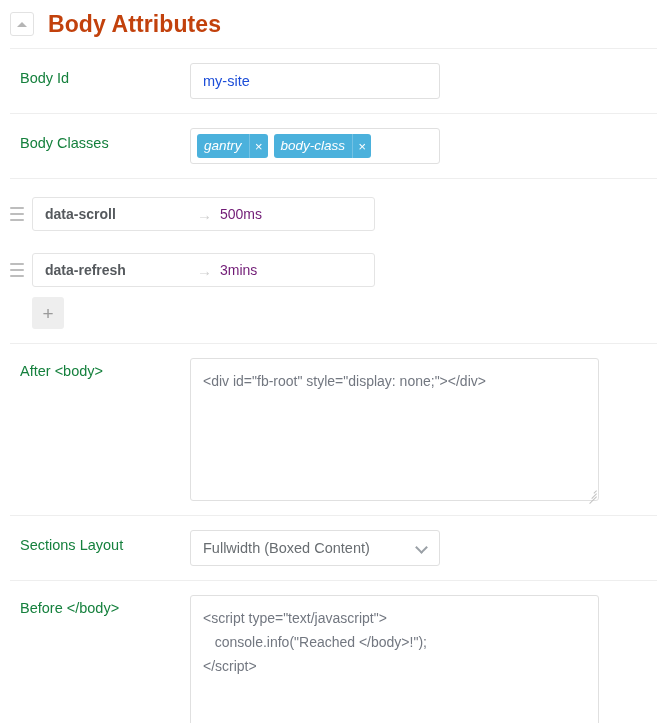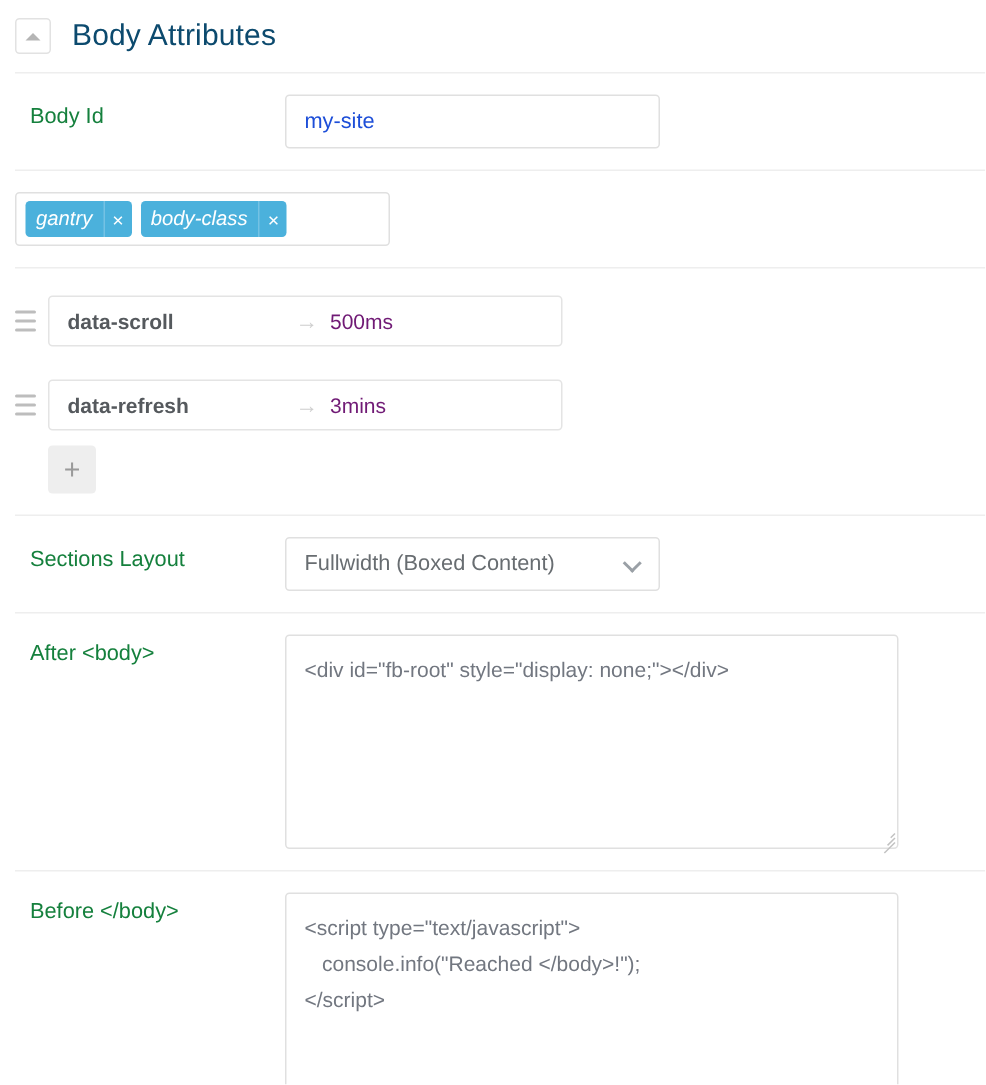--- a/index.html
+++ b/index.html
@@ -23,21 +23,21 @@
     background: #fff; display: flex; align-items: center; justify-content: center;
     cursor: pointer; padding: 0;
   }
   .caret-up {
     width: 0; height: 0;
     border-left: 5px solid transparent;
     border-right: 5px solid transparent;
     border-bottom: 5px solid #b5b5b5;
   }
   .panel-title {
-    font-size: 20px; font-weight: normal; color: #0c4a6e; letter-spacing: .1px;
+    font-size: 23px; font-weight: bold; color: #c2410c; letter-spacing: .1px;
   }
 
   
   .row {
     display: flex; align-items: flex-start;
     border-top: 1px solid #eeeeee;
     margin-left: 10px;
     padding: 0;
   }
   .row:first-of-type { border-top: none; }
@@ -170,20 +170,21 @@
   </div>
 
   <div class="row row--bodyid">
     <div class="row-label">Body Id</div>
     <div class="row-field">
       <input class="text-input" type="text" value="my-site" style="">
     </div>
   </div>
 
   <div class="row row--classes">
+    <div class="row-label">Body Classes</div>
     <div class="row-field">
       <div class="tag-box">
         <span class="tag">
           <span class="tag-label">gantry</span>
           <span class="tag-remove">×</span>
         </span>
         <span class="tag">
           <span class="tag-label">body-class</span>
           <span class="tag-remove">×</span>
         </span>
@@ -219,42 +220,42 @@
             <span class="attr-arrow">→</span>
             <span class="attr-value">3mins</span>
           </div>
         </div>
 
       </div>
       <button class="add-btn" style="margin-left:22px;">+</button>
     </div>
   </div>
 
+  <div class="row row--after">
+    <div class="row-label">After &lt;body&gt;</div>
+    <div class="row-field">
+      <div class="ta-wrap">
+        <textarea class="code-area tall" spellcheck="false" style="">&lt;div id="fb-root" style="display: none;"&gt;&lt;/div&gt;</textarea>
+        <span class="resize-grip">
+          <i></i>
+            <i></i>
+            <i></i>
+        </span>
+      </div>
+    </div>
+  </div>
+
   <div class="row row--sections">
     <div class="row-label">Sections Layout</div>
     <div class="row-field">
       <div class="select-wrap">
         <div class="select-box">
           <span>Fullwidth (Boxed Content)</span>
         </div>
         <span class="chevron-down"></span>
-      </div>
-    </div>
-  </div>
-
-  <div class="row row--after">
-    <div class="row-label">After &lt;body&gt;</div>
-    <div class="row-field">
-      <div class="ta-wrap">
-        <textarea class="code-area tall" spellcheck="false" style="">&lt;div id="fb-root" style="display: none;"&gt;&lt;/div&gt;</textarea>
-        <span class="resize-grip">
-          <i></i>
-            <i></i>
-            <i></i>
-        </span>
       </div>
     </div>
   </div>
 
   <div class="row row--before">
     <div class="row-label">Before &lt;/body&gt;</div>
     <div class="row-field">
       <div class="ta-wrap">
         <textarea class="code-area tall2" spellcheck="false" style="">&lt;script type="text/javascript"&gt;
    console.info("Reached &lt;/body&gt;!");

